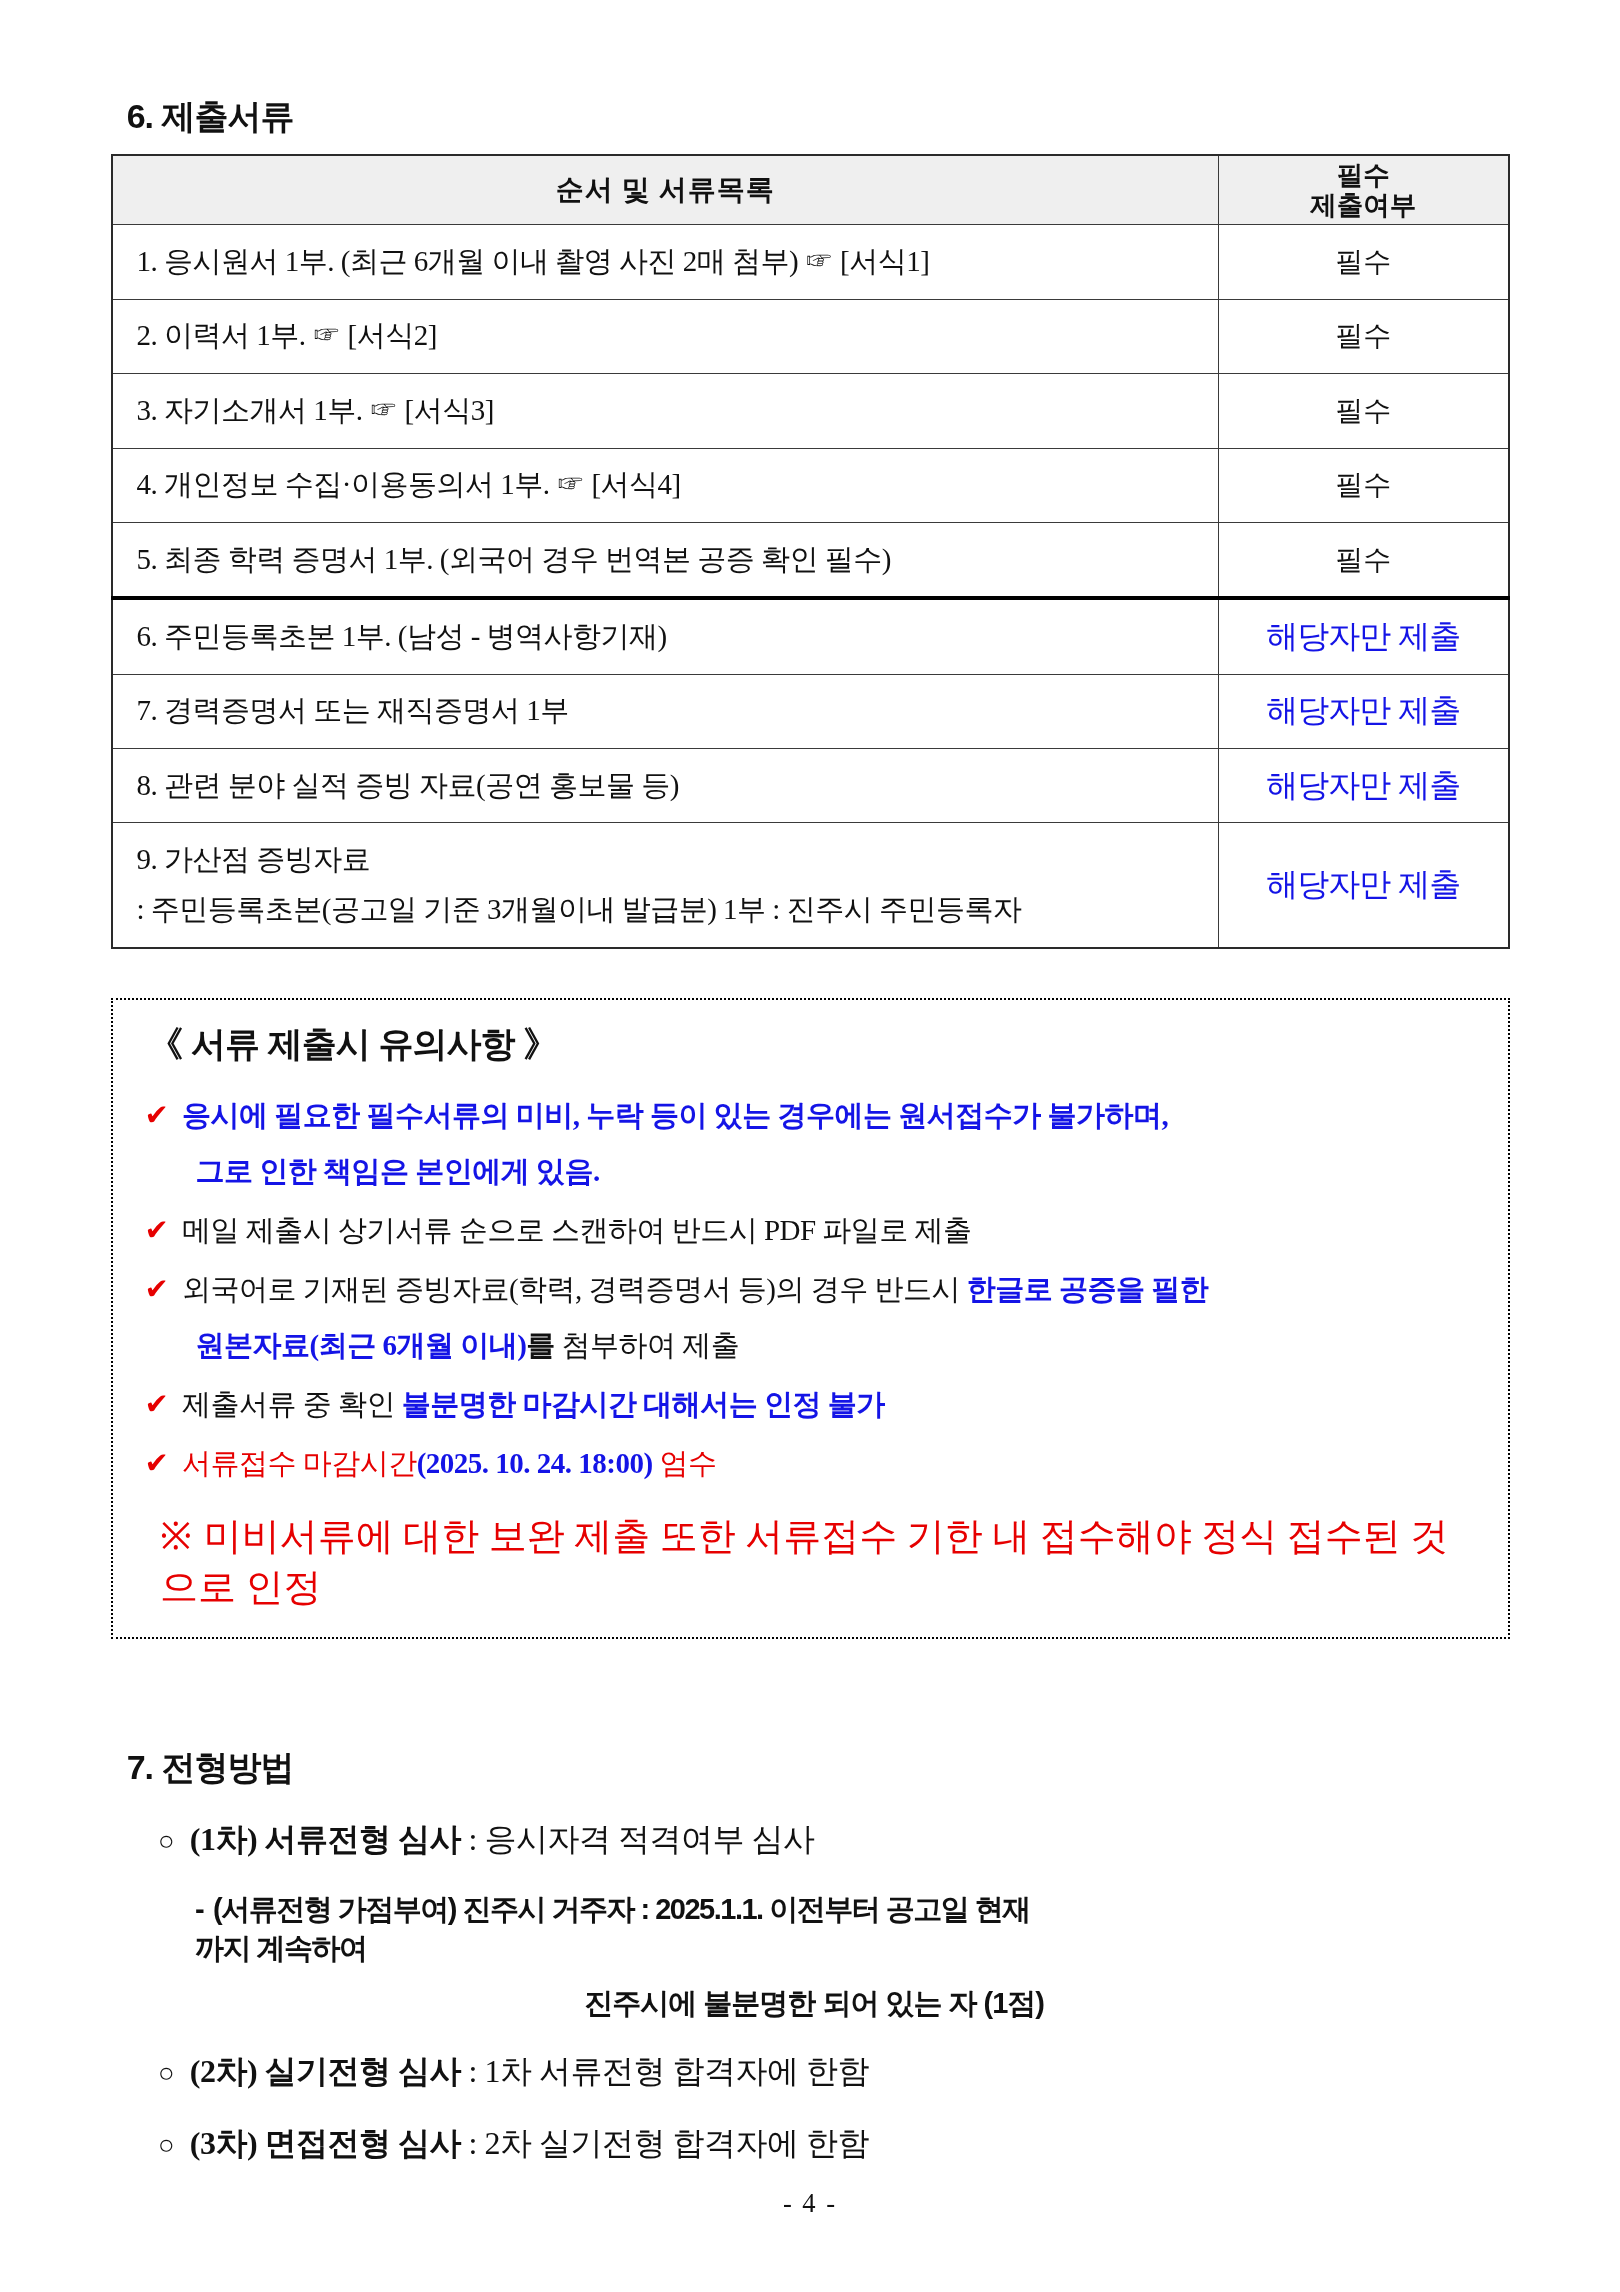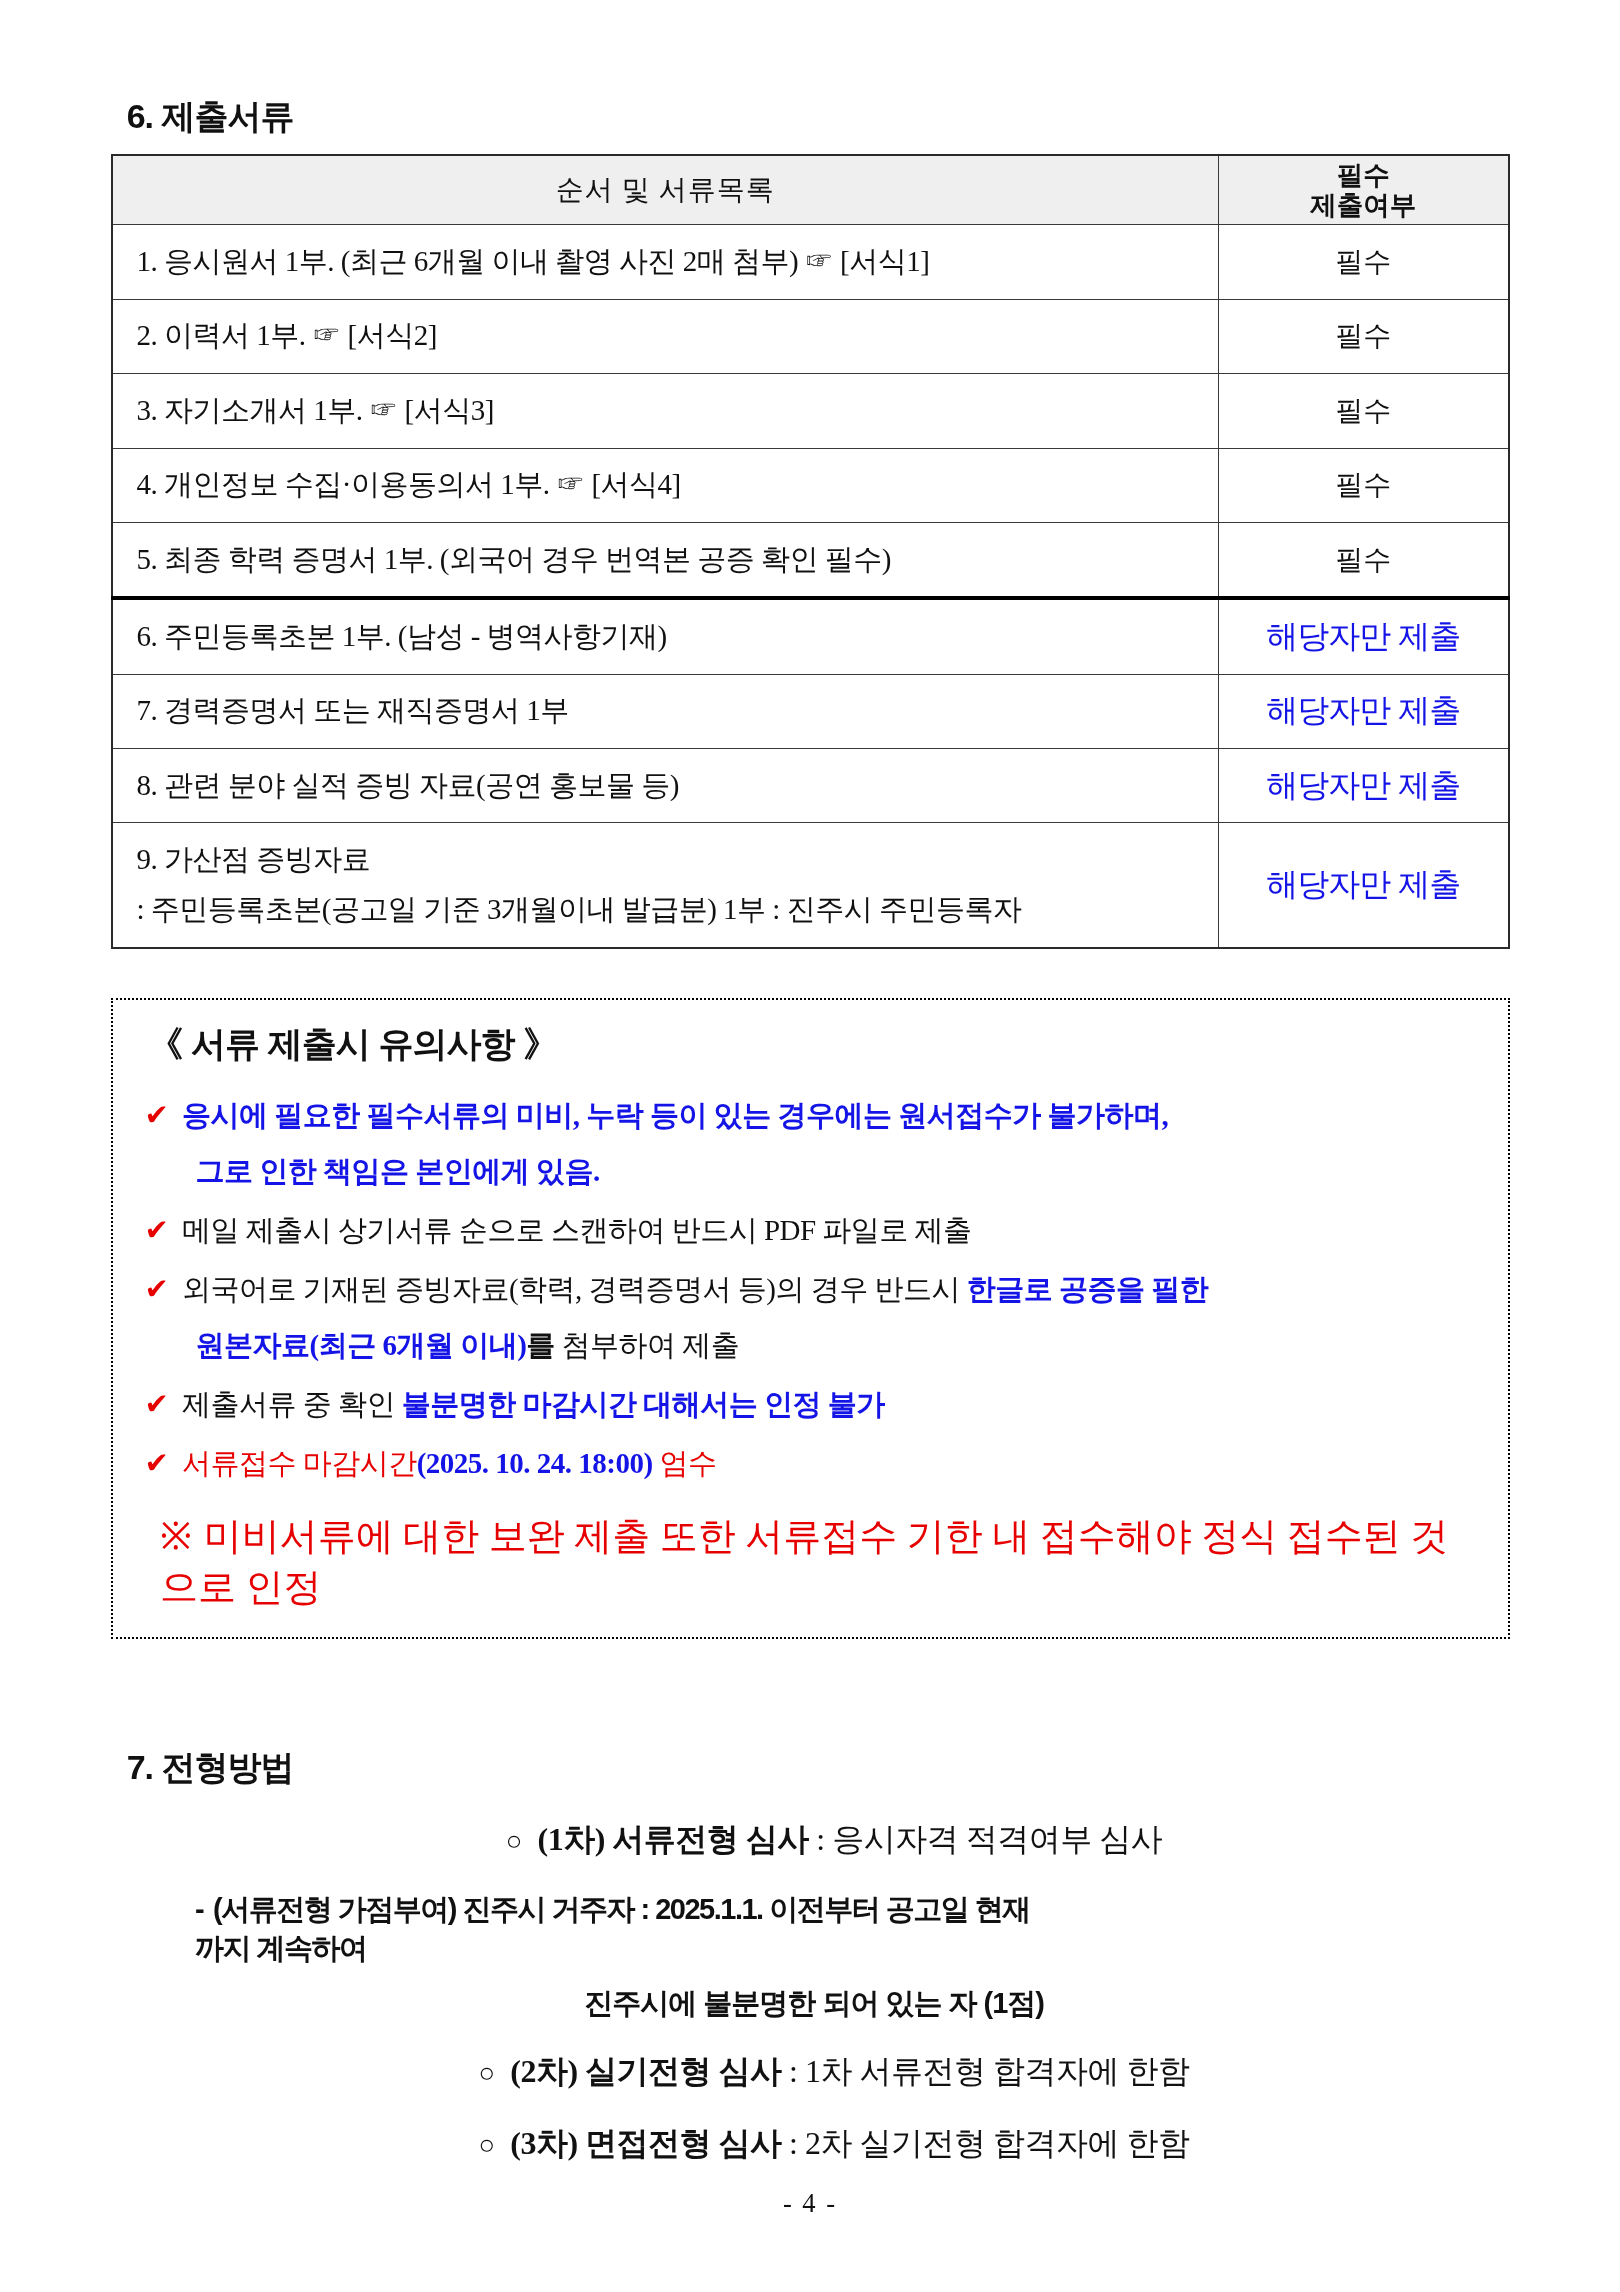--- a/index.html
+++ b/index.html
@@ -36,21 +36,21 @@
     border-collapse: collapse;
     border: 2px solid #2a2a2a;
     table-layout: fixed;
   }
   table.doc-table th, table.doc-table td {
     border: 1px solid #3a3a3a;
   }
   th.col-doc {
     background: var(--header-bg);
     font-size: 28px;
-    font-weight: 400;
+    font-weight: 700;
     height: 63px;
     text-align: center;
     letter-spacing: 1px;
     margin-top: 20px;
   }
   th.col-req {
     background: var(--header-bg);
     width: 291px;
     font-size: 26.5px;
     font-weight: 700;
@@ -106,21 +106,20 @@
   .blue-b { color: var(--blue); font-weight: 700; }
   .red-b  { color: var(--red);  font-weight: 400; }
   .bold   { font-weight: 700; }
   .note-line { margin: 25.5px 0 2px 21.6px; font-size: 38px; }
   .note-line .mk { margin-right: 11.8px; }
 
   .s7-item {
     font-size: 32px;
     margin: 27.4px 0 27.4px 47px;
     letter-spacing: -0.5px;
-    text-align: center;
   }
   .s7-item .ob { font-size: 27.4px; margin-right: 15.7px; }
   .s7-bold { font-weight: 700; }
   .s7-sub {
     margin: 19.6px 0 19.6px 84px;
     width: 849px;
     font-family: "Liberation Sans", "DejaVu Sans", sans-serif;
     font-weight: 700;
     font-size: 29px;
     letter-spacing: -1.5px;

